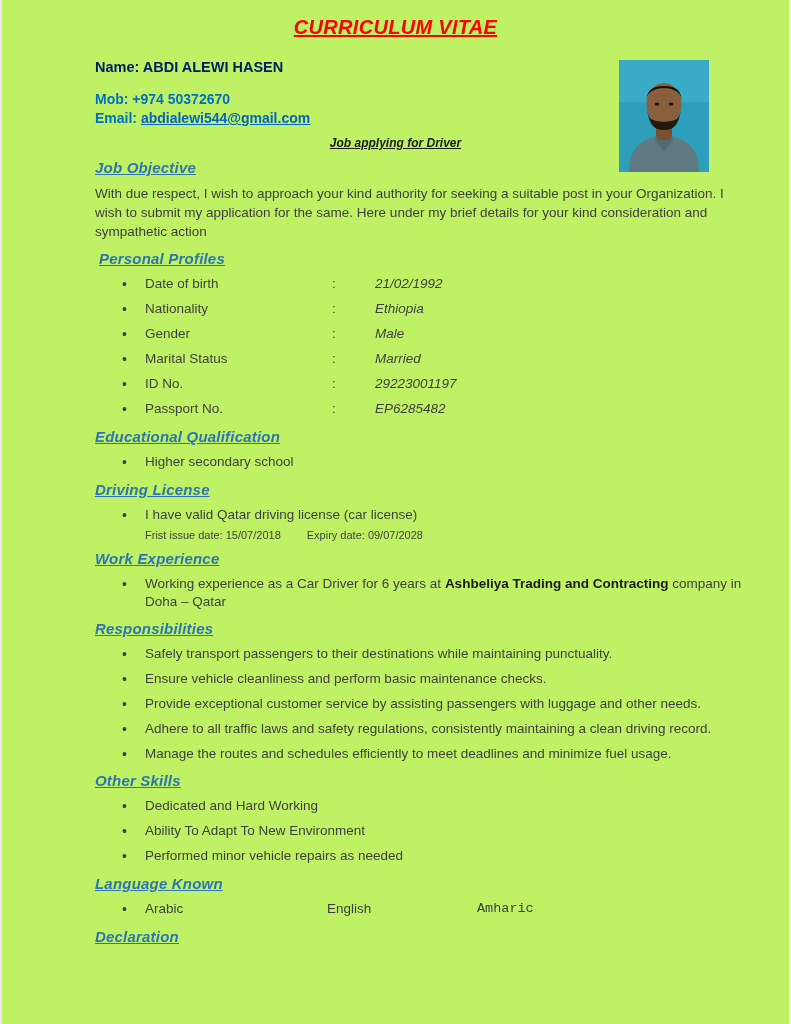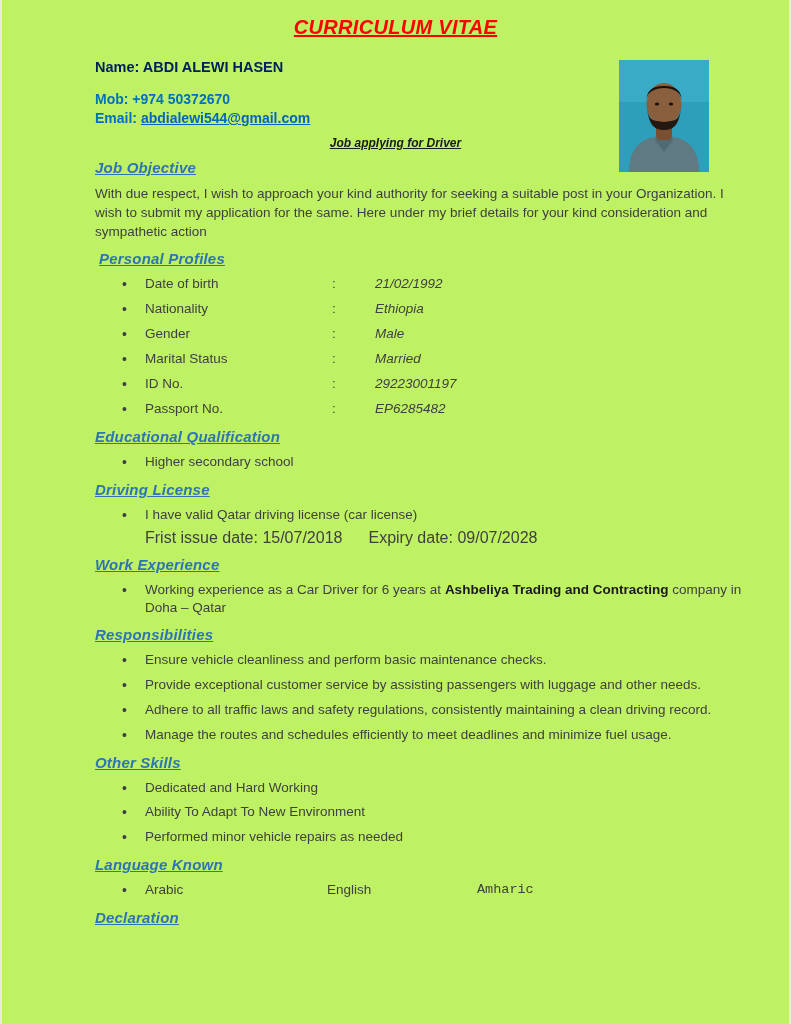--- a/index.html
+++ b/index.html
@@ -56,21 +56,21 @@
   }
   ul.doc-list li::before {
     content:"\2022";
     width:23px; flex:0 0 23px;
     font-size:14px; color:#3f3f3f;
   }
   .pp-label { flex:0 0 187px; }
   .pp-sep   { flex:0 0 43px; }
   .pp-value { flex:1;font-style:italic; }
 
-  .sub-line { padding-left:50px; font-size:16px; margin-top:-2px; margin-bottom:6px; }
+  .sub-line { padding-left:50px; font-size:11px; margin-top:-2px; margin-bottom:6px; }
   .sub-line .gap { display:inline-block; width:26px; }
 
   .wrap-li span.company-bold { font-weight:bold; color:#1a1a1a; }
   .li-text { flex:1; }
 
   .lang-cell-1 { flex:0 0 182px; }
   .lang-cell-2 { flex:0 0 150px; }
   .lang-cell-3 { flex:1;font-family:Liberation Mono, monospace; }
 
   .photo-frame {
@@ -169,20 +169,23 @@
   <div class="section-heading">Work Experience</div>
   <ul class="doc-list">
     <li class="wrap-li">
       <span class="li-text"><span>Working experience as a Car Driver for 6 years at </span><span class="company-bold">Ashbeliya Trading and Contracting</span><span> company in Doha – Qatar</span></span>
     </li>
   </ul>
 
   <div class="section-heading">Responsibilities</div>
   <ul class="doc-list">
     <li>
+        <span class="li-text">Safely transport passengers to their destinations while maintaining punctuality.</span>
+      </li>
+    <li>
         <span class="li-text">Ensure vehicle cleanliness and perform basic maintenance checks.</span>
       </li>
     <li>
         <span class="li-text">Provide exceptional customer service by assisting passengers with luggage and other needs.</span>
       </li>
     <li>
         <span class="li-text">Adhere to all traffic laws and safety regulations, consistently maintaining a clean driving record.</span>
       </li>
     <li>
         <span class="li-text">Manage the routes and schedules efficiently to meet deadlines and minimize fuel usage.</span>

